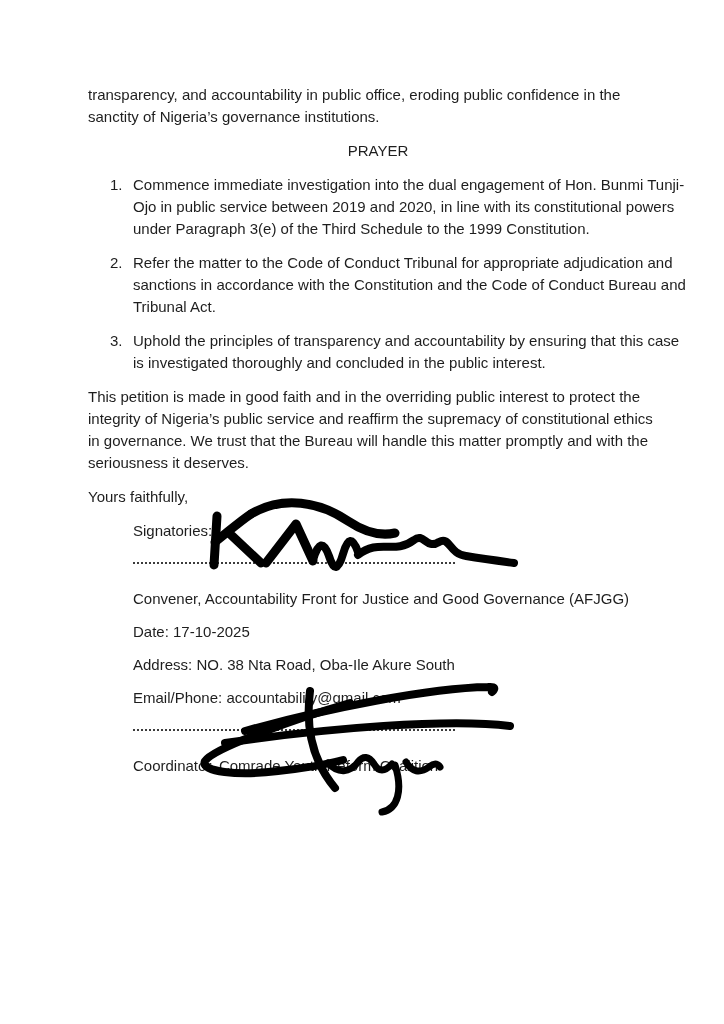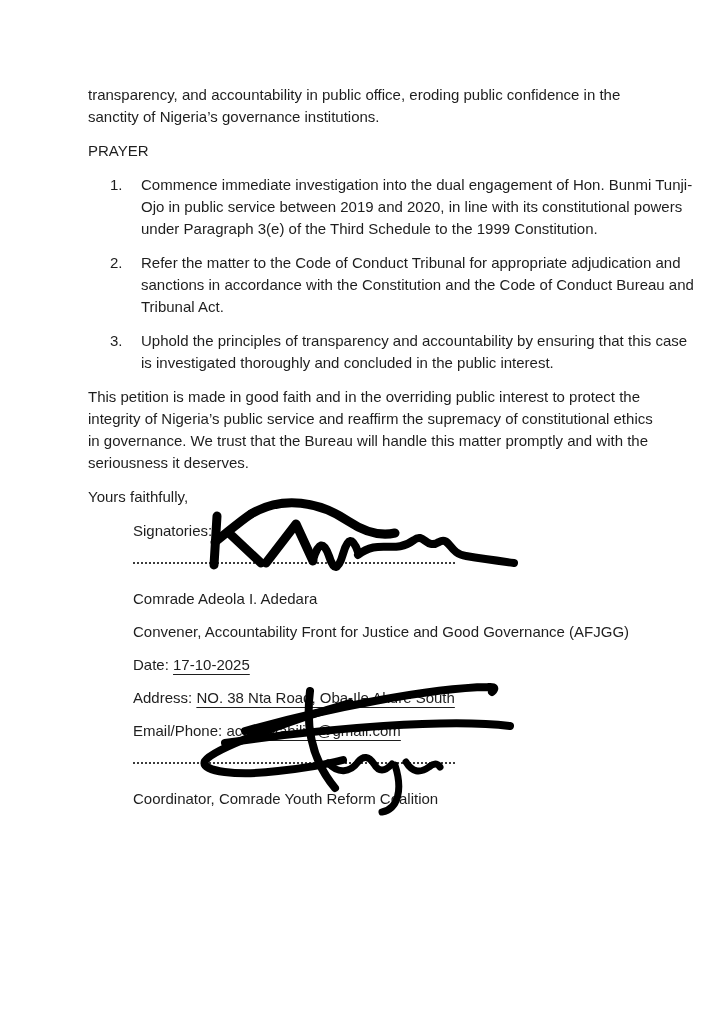--- a/index.html
+++ b/index.html
@@ -14,35 +14,34 @@
     color: #1e1e1e;
     overflow: hidden;
   }
   .content {
     position: absolute;
     left: 88px;
     top: 84px;
     width: 580px;
   }
   .para { margin: 0 0 12px 0; }
-  .heading { margin: 0 0 12px 0; }
+  .heading { margin: 0 0 12px 0; text-align: center; }
   .list { margin: 0 0 0 22px; }
   .list-item { display: flex; margin: 0 0 12px 0; margin-right: -26px; }
   .list-num { flex: 0 0 23px; }
-  .list-text { flex: 1; margin-left: 8px; }
+  .list-text { flex: 1; }
   .sig-block { position: relative; margin-left: 45px; }
   .sig-block .para { margin: 0 0 11px 0; }
   .dotline {
     width: 322px;
     height: 0;
     border-bottom: 2px dotted #3c3c3c;
     margin: 20px 0 24px 0;
   }
   .fill-value {
-    text-decoration: underline;
     text-underline-offset: 4px;
     text-decoration-thickness: 1px;
     padding-right: 6px;
   }
   .sig-svg { position: absolute; pointer-events: none; }
   #sig1 { left: 65px; top: -22px; }
   #sig2 { left: 45px; top: 148px; }
   .ink {
     fill: none;
     stroke: #000000;
@@ -80,21 +79,20 @@
     <p class="para">This petition is made in good faith and in the overriding public interest to protect the integrity of Nigeria’s public service and reaffirm the supremacy of constitutional ethics in governance. We trust that the Bureau will handle this matter promptly and with the seriousness it deserves.</p>
 
     <p class="para">Yours faithfully,</p>
 
     <div class="sig-block">
 
       <p class="para">Signatories:</p>
 
       <div class="dotline"></div>
 
-      <p class="para">Comrade Adeola I. Adedara</p>
 
       <p class="para">Convener, Accountability Front for Justice and Good Governance (AFJGG)</p>
 
       <p class="para"><span>Date:</span> <span class="fill-value">17-10-2025</span></p>
 
       <p class="para"><span>Address:</span> <span class="fill-value">NO. 38 Nta Road, Oba-Ile Akure South</span></p>
 
       <p class="para"><span>Email/Phone:</span> <span class="fill-value">accountability@gmail.com</span></p>
 
       <div class="dotline"></div>

